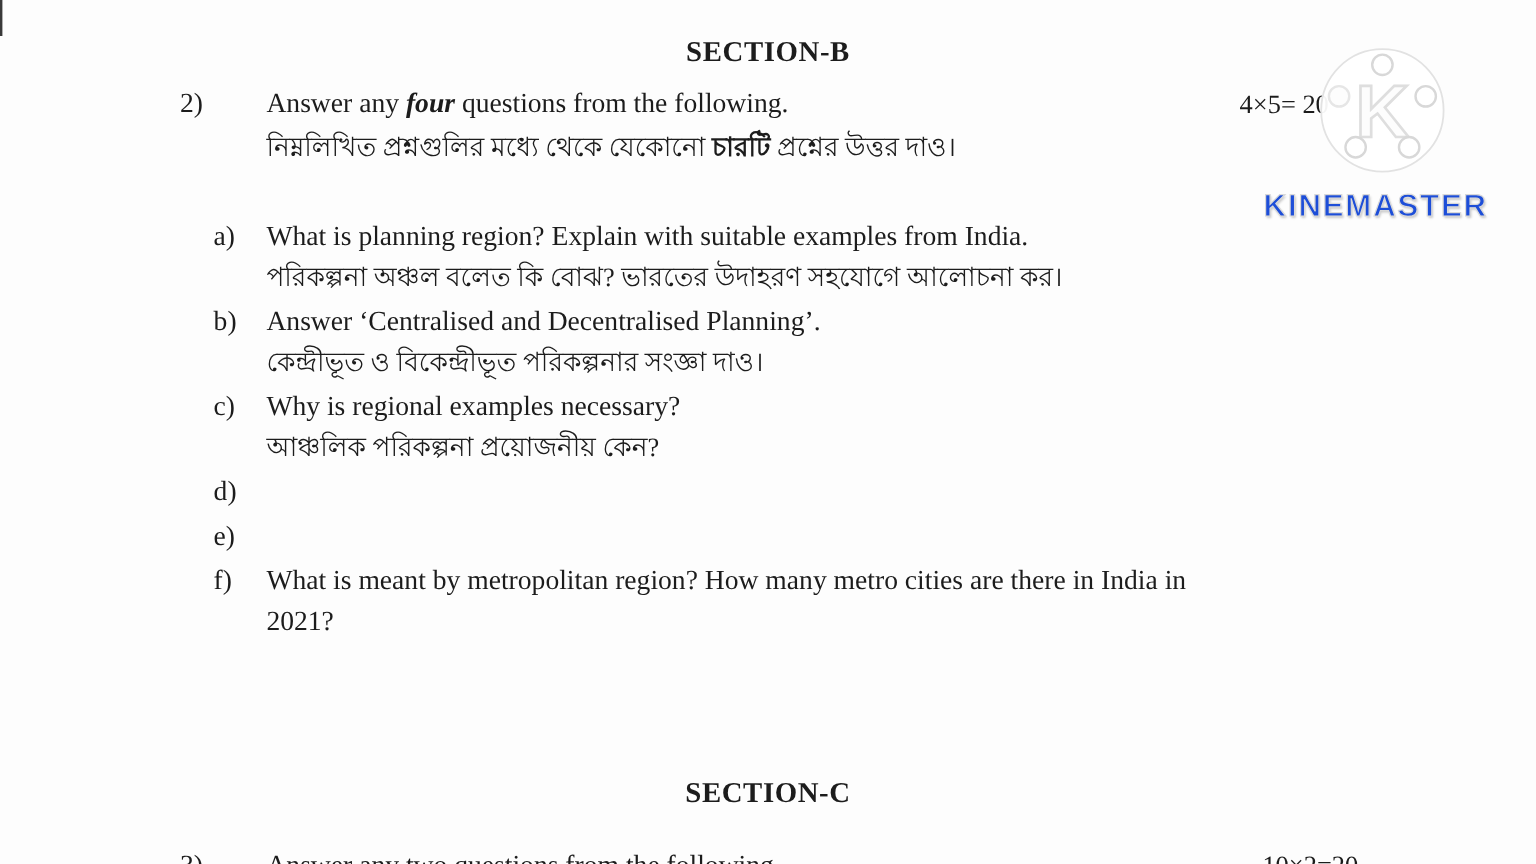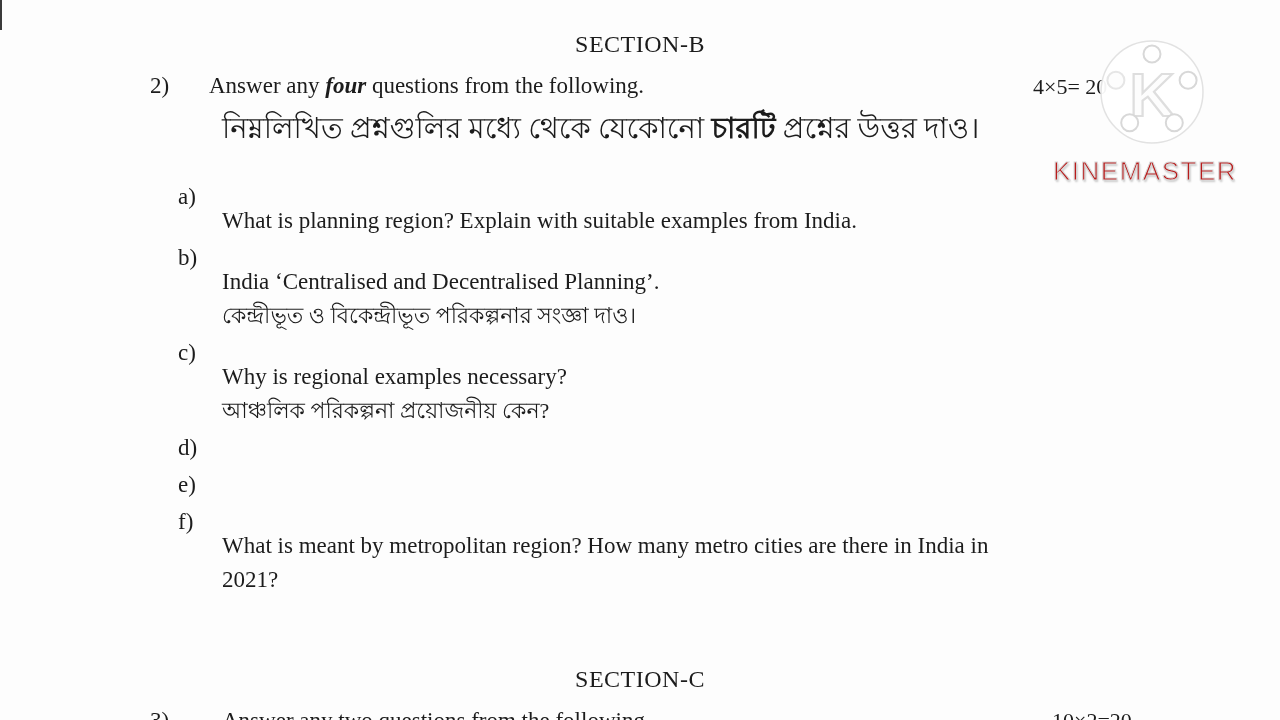--- a/index.html
+++ b/index.html
@@ -12,58 +12,58 @@
   }
   .abs { position: absolute; }
 
   .edge-artifact {
     left: 0; top: 0; width: 2px; height: 30px; background: #3a3a3a;
   }
 
   .section-title {
     left: 0; width: 1280px;
     text-align: center;
-    font-weight: normal;
+    font-weight: bold;
     font-size: 24px;
     letter-spacing: 0.5px;
   }
   .section-b-title { top: 31px; }
-  .section-c-title { top: 666px; }
+  .section-c-title { top: 648px; }
 
   .q-head-num { left: 150px; top: 73px; font-size: 23px; }
-  .q-head-en  { left: 209px; top: 73px; font-size: 23px; }
+  .q-head-en  { left: 222px; top: 73px; font-size: 23px; }
   .q-head-en .bold-ital { font-weight: bold; font-style: italic; }
   .q-head-marks { left: 1033px; top: 74px; font-size: 22px; white-space: nowrap; }
-  .q-head-bn  { left: 222px; top: 105px; font-size: 29px; }
+  .q-head-bn  { left: 222px; top: 105px; font-size: 22px; }
   .q-head-bn .bold { font-weight: bold; }
 
   .questions {
     left: 178px; top: 180px; width: 852px;
   }
   .q-item { display: flex; margin-bottom: 3px; }
   .q-label {
     width: 44px; flex: 0 0 44px;
     font-size: 23px; line-height: 34px;
   }
   .q-body { flex: 1 1 auto; max-width: 806px; }
-  .q-en { font-size: 23px; line-height: 34px; margin-top: 24px; }
+  .q-en { font-size: 23px; line-height: 34px; }
   .q-bn { font-size: 22px; line-height: 34px; }
 
   .q3-num   { left: 150px; top: 708px; font-size: 23px; }
   .q3-en    { left: 222px; top: 708px; font-size: 23px; }
   .q3-marks { left: 1052px; top: 708px; font-size: 22px; white-space: nowrap; }
 
   .watermark-logo { left: 1096px; top: 36px; }
   .watermark-text {
     left: 1053px; top: 156px;
     font-family: "Liberation Sans", "DejaVu Sans", sans-serif;
-    font-weight: normal;
+    font-weight: bold;
     font-size: 26px;
     letter-spacing: 1.5px;
-    color: #b91c1c;
+    color: #1d4ed8;
     -webkit-text-stroke: 1px #d9d9d9;
     text-shadow: 1px 2px 2px #c9c9c9;
   }
 </style>
 </head>
 <body>
 
 <div class="abs edge-artifact"></div>
 
 <h1 class="abs section-title section-b-title">SECTION-B</h1>
@@ -72,27 +72,28 @@
 <div class="abs q-head-en"><span>Answer any </span><span class="bold-ital">four</span><span> questions from the following.</span></div>
 <div class="abs q-head-marks">4×5= 20</div>
 <div class="abs q-head-bn"><span>নিম্নলিখিত প্রশ্নগুলির মধ্যে থেকে যেকোনো </span><span class="bold">চারটি</span><span> প্রশ্নের উত্তর দাও।</span></div>
 
 <div class="abs questions">
 
   <div class="q-item">
     <div class="q-label">a)</div>
     <div class="q-body">
       <div class="q-en">What is planning region? Explain with suitable examples from India.</div>
+      <div class="q-bn">পরিকল্পনা অঞ্চল বলেত কি বোঝ? ভারতের উদাহরণ সহযোগে আলোচনা কর।</div>
     </div>
   </div>
 
   <div class="q-item">
     <div class="q-label">b)</div>
     <div class="q-body">
-      <div class="q-en">India ‘Centralised and Decentralised Planning’.</div>
+      <div class="q-en">Answer ‘Centralised and Decentralised Planning’.</div>
       <div class="q-bn">কেন্দ্রীভূত ও বিকেন্দ্রীভূত পরিকল্পনার সংজ্ঞা দাও।</div>
     </div>
   </div>
 
   <div class="q-item">
     <div class="q-label">c)</div>
     <div class="q-body">
       <div class="q-en">Why is regional examples necessary?</div>
       <div class="q-bn">আঞ্চলিক পরিকল্পনা প্রয়োজনীয় কেন?</div>
     </div>

